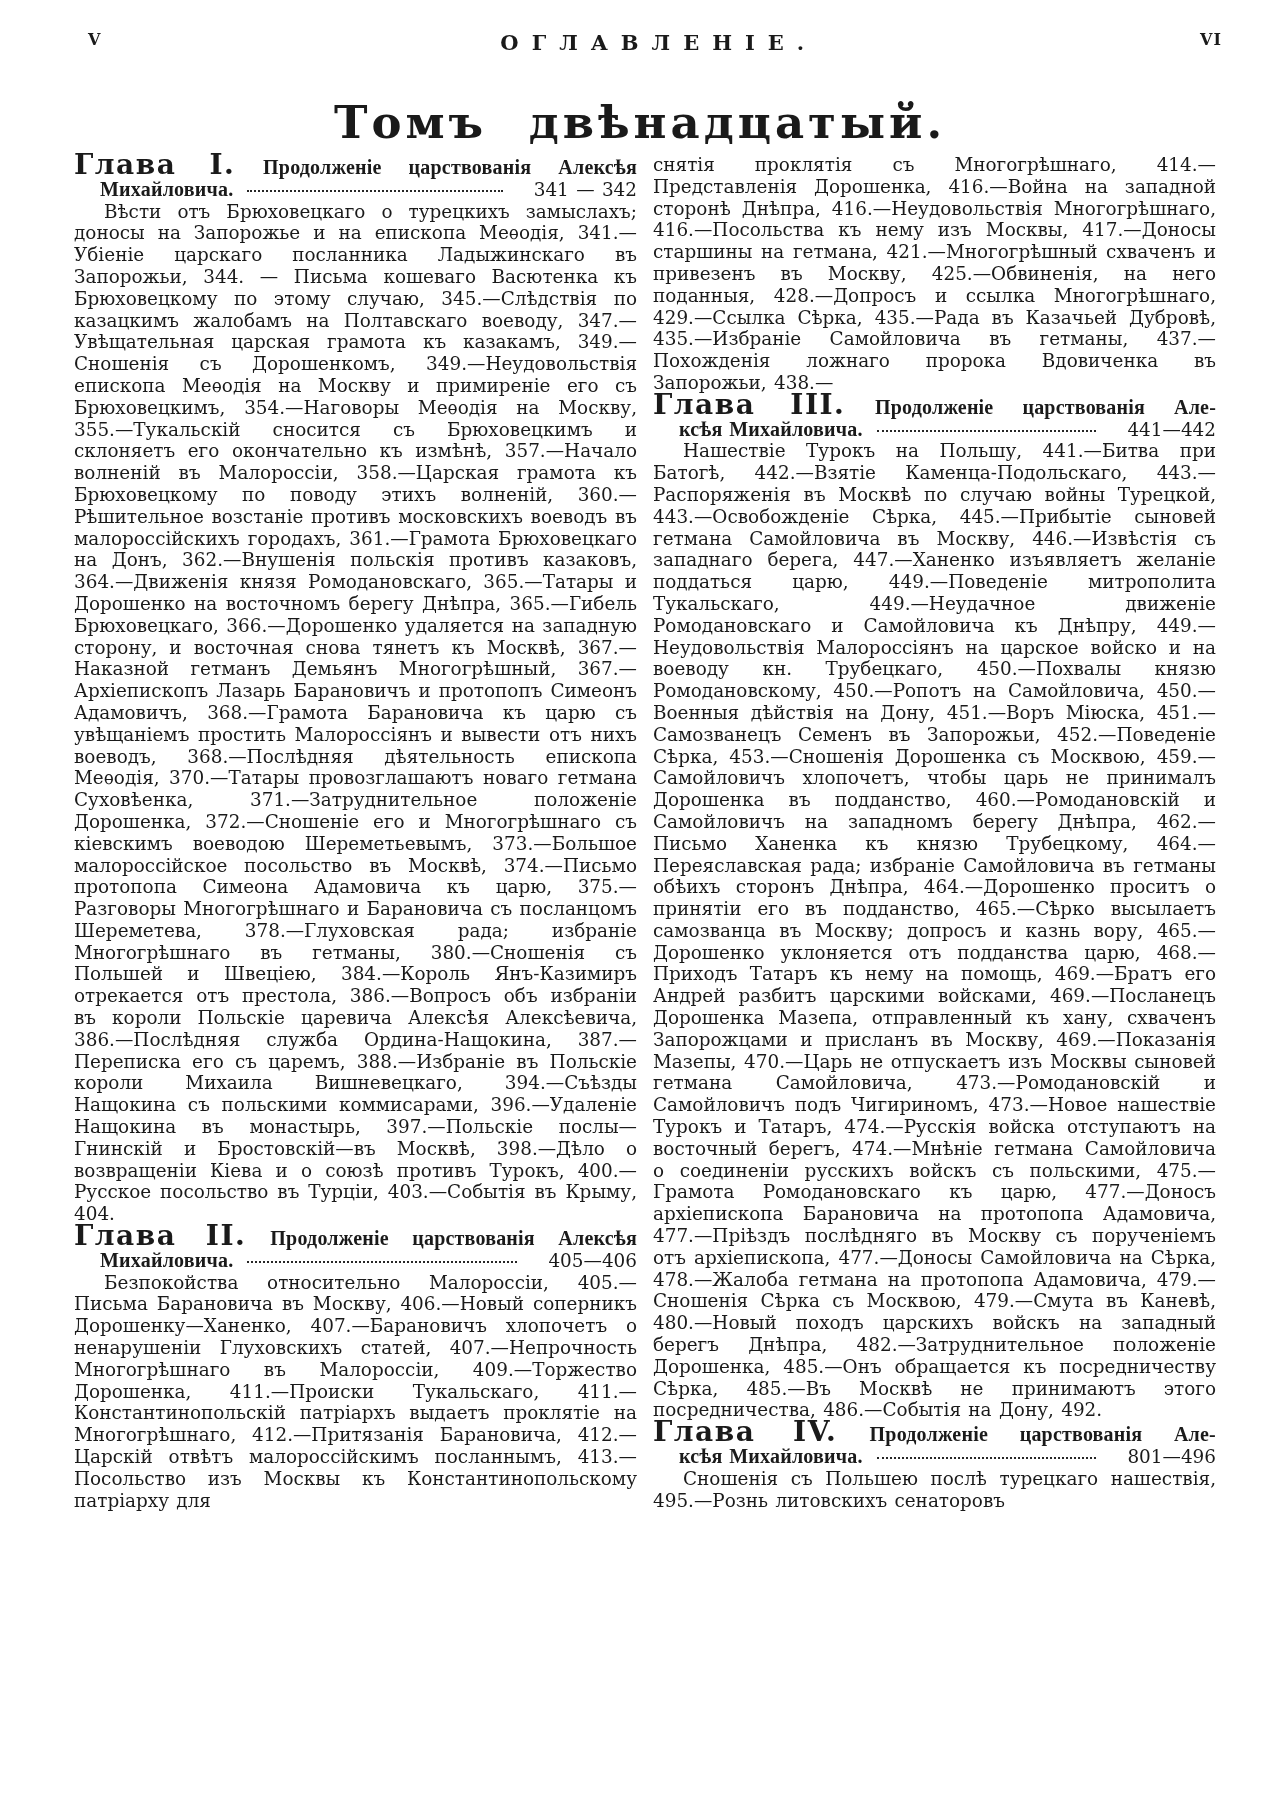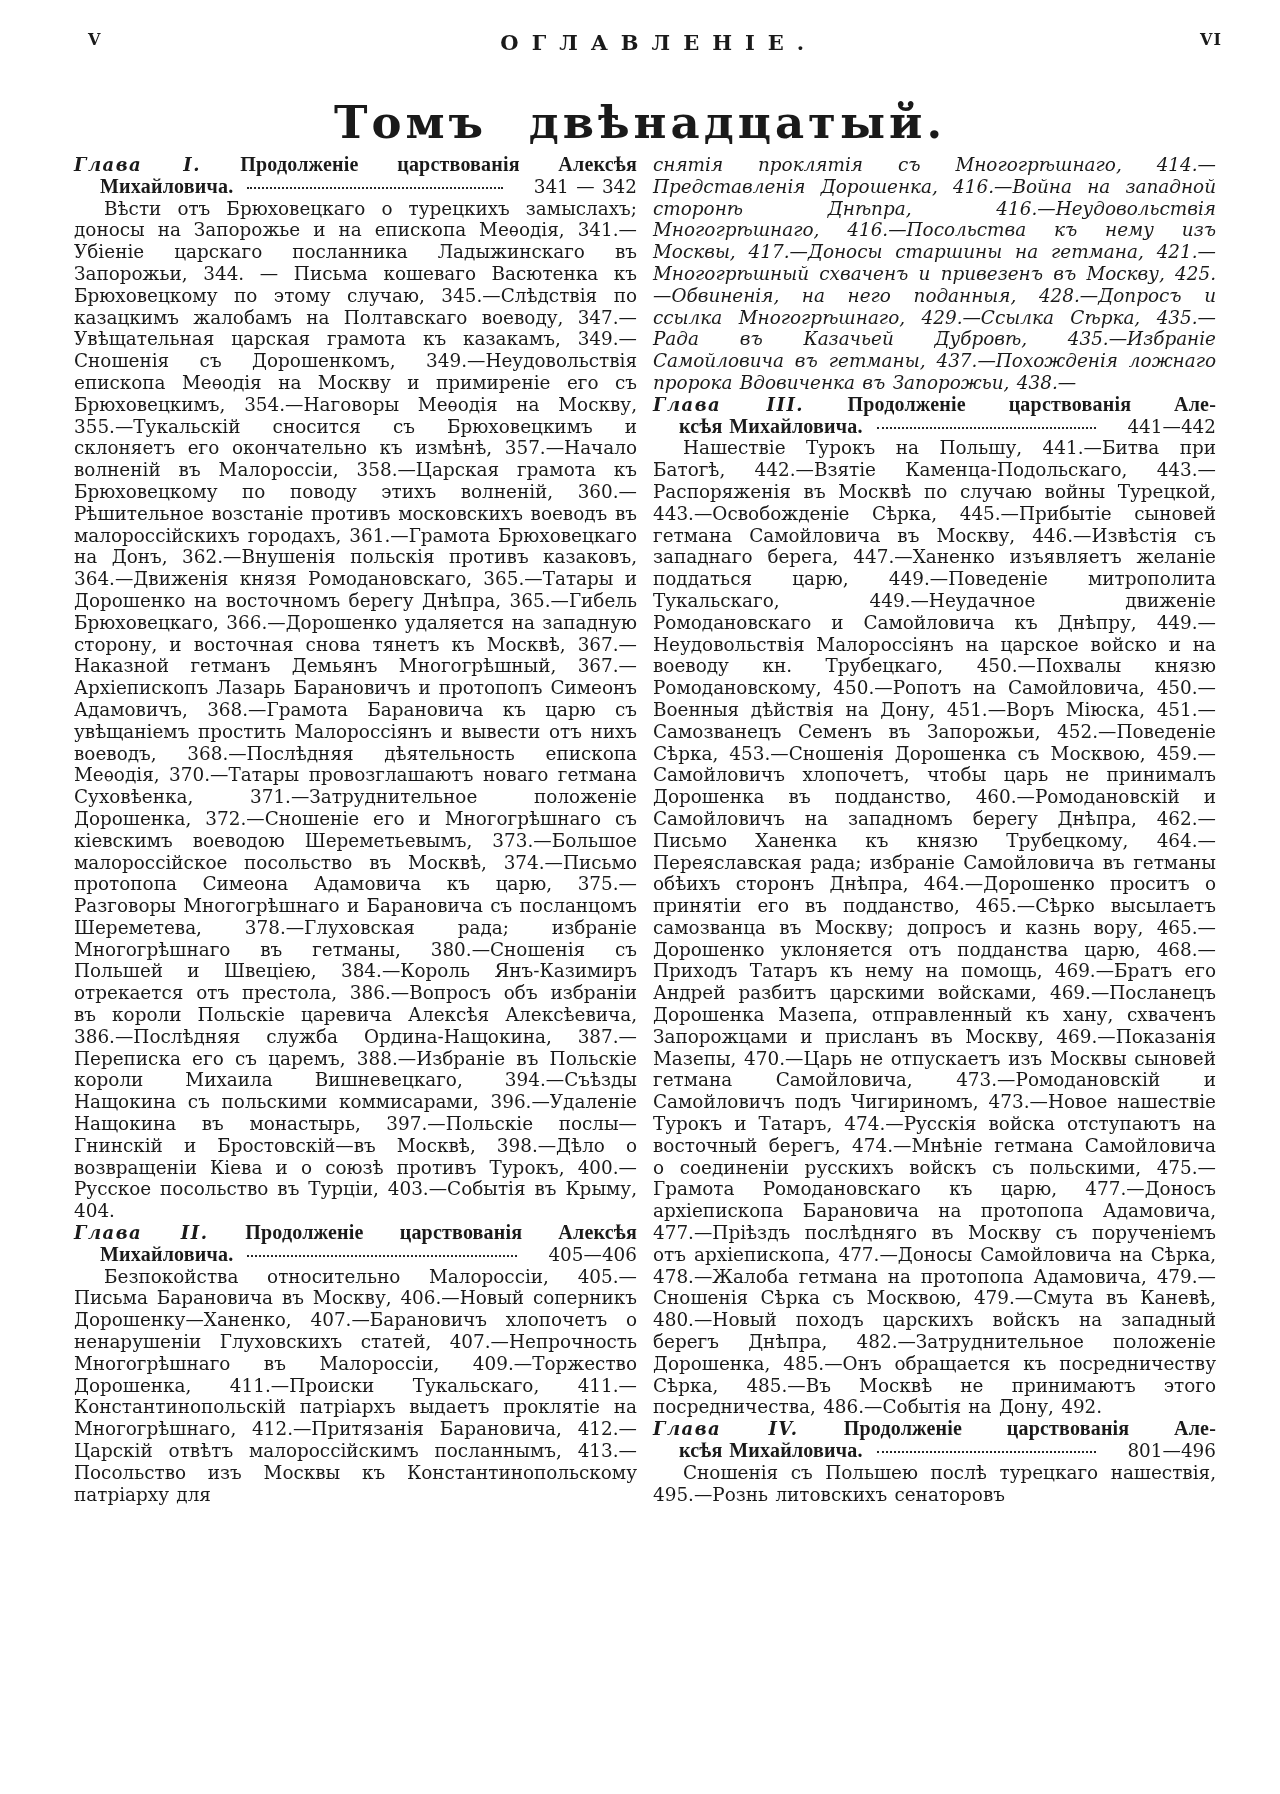--- a/index.html
+++ b/index.html
@@ -52,34 +52,33 @@
     gap: 16px;
   }
   .col {
     width: 563px;
     text-align: justify;
     font-size: 18.4px;
     line-height: 21.8px;
     word-spacing: 1.5px;
   }
   p.summary { margin: 0; text-indent: 30px; }
-  p.summary.cont { text-indent: 0; font-style: italic; }
+  p.summary.cont { text-indent: 0; }
   
   .chapter { margin: 0; }
   .ch-line1 {
     text-align: justify;
     text-align-last: justify;
     white-space: nowrap;
   }
   .ch-label {
     font-weight: bold;
-    font-size: 18px;
+    font-size: 28px;
     letter-spacing: 1.5px;
     font-family: "DejaVu Serif", "Liberation Serif", serif;
-    font-style: italic;
   }
   .ch-title {
     font-weight: bold;
     font-family: Liberation Serif, serif;
     font-size: 20px;
     letter-spacing: 0.2px;
   }
   .ch-line2 {
     display: flex;
     align-items: baseline;

